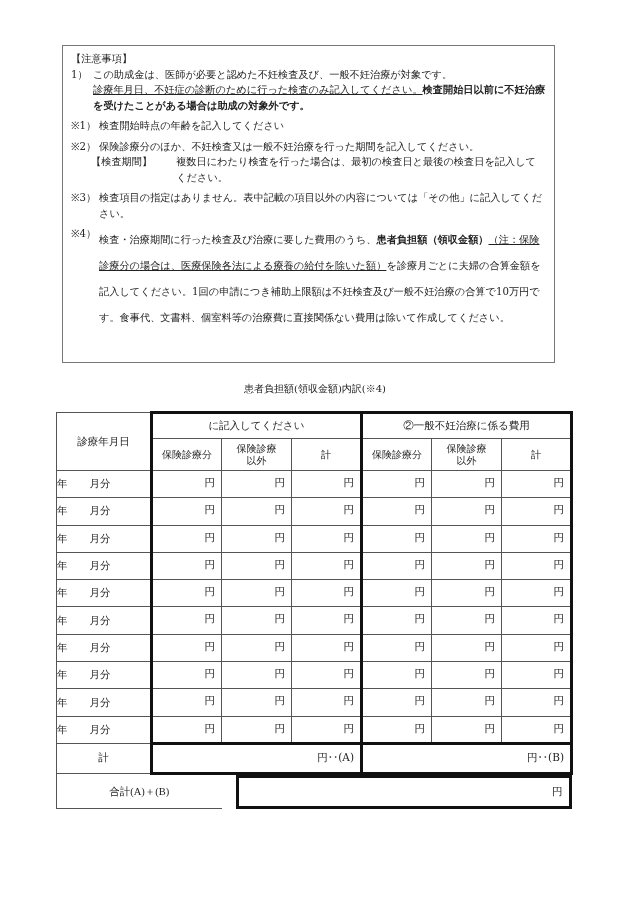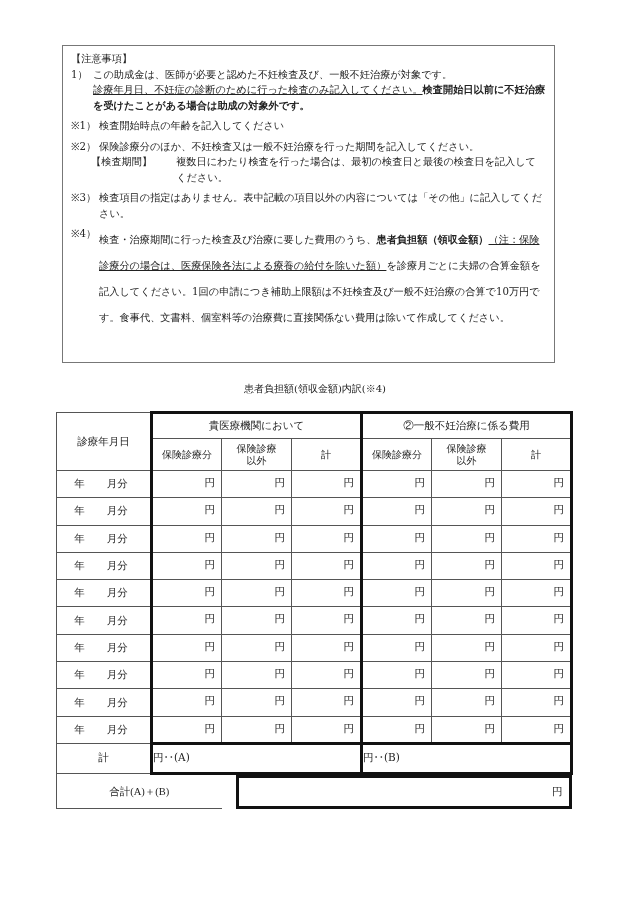--- a/index.html
+++ b/index.html
@@ -23,27 +23,27 @@
   .title { position:absolute; left:0; width:630px; top:382px; text-align:center;
            font-size:10px; }
 
   table.cost { position:absolute; left:56px; top:411px; border-collapse:collapse;
                font-size:10.5px; table-layout:fixed; }
   table.cost td { border:1px solid #555; padding:0; box-sizing:border-box; }
   .c0{width:95px;} .cw{width:70px;}
   .hdr1 td { height:26px; text-align:center; }
   .hdr2 td { height:32px; text-align:center; line-height:12px; font-size:10px; }
   .drow td { height:27.3px; }
-  .date { text-align:center; padding-right:5px !important; white-space:nowrap; vertical-align:middle; }
+  .date { text-align:left; padding-right:5px !important; white-space:nowrap; vertical-align:middle; }
   .date .y { display:inline-block; margin-right:22px; }
   .yen { text-align:right; padding-right:6px !important; vertical-align:top; padding-top:5px !important; }
   .totrow td { height:30px; }
   .grand td { height:34px;font-family:Liberation Serif, serif; }
   .center { text-align:center; }
-  .rt { padding-right:6px !important; }
+  .rt { text-align:right; padding-right:6px !important; }
 
   
   .tl { border-left:3px solid #111 !important; }
   .tr { border-right:3px solid #111 !important; }
   .tt { border-top:3px solid #111 !important; }
   .tb { border-bottom:3px solid #111 !important; }
 </style>
 </head>
 <body>
 
@@ -92,21 +92,21 @@
       <col class="cw">
       <col class="cw">
       <col class="cw">
       <col class="cw">
       <col class="cw">
       <col class="cw">
   </colgroup>
   <tbody>
       <tr class="hdr1">
     <td rowspan="2" class="center">診療年月日</td>
-    <td colspan="3" class="tl tt">貴医療機関において</td>
+    <td colspan="3" class="tl tt">に記入してください</td>
     <td colspan="3" class="tl tt tr">②一般不妊治療に係る費用</td>
   </tr>
   <tr class="hdr2" id="hdr2">
   <td class="tl" style="white-space: pre-line;">保険診療分</td>
         <td style="white-space: pre-line;">保険診療
 以外</td>
         <td style="white-space: pre-line;">計</td>
         <td class="tl" style="white-space: pre-line;">保険診療分</td>
         <td style="white-space: pre-line;">保険診療
 以外</td>

